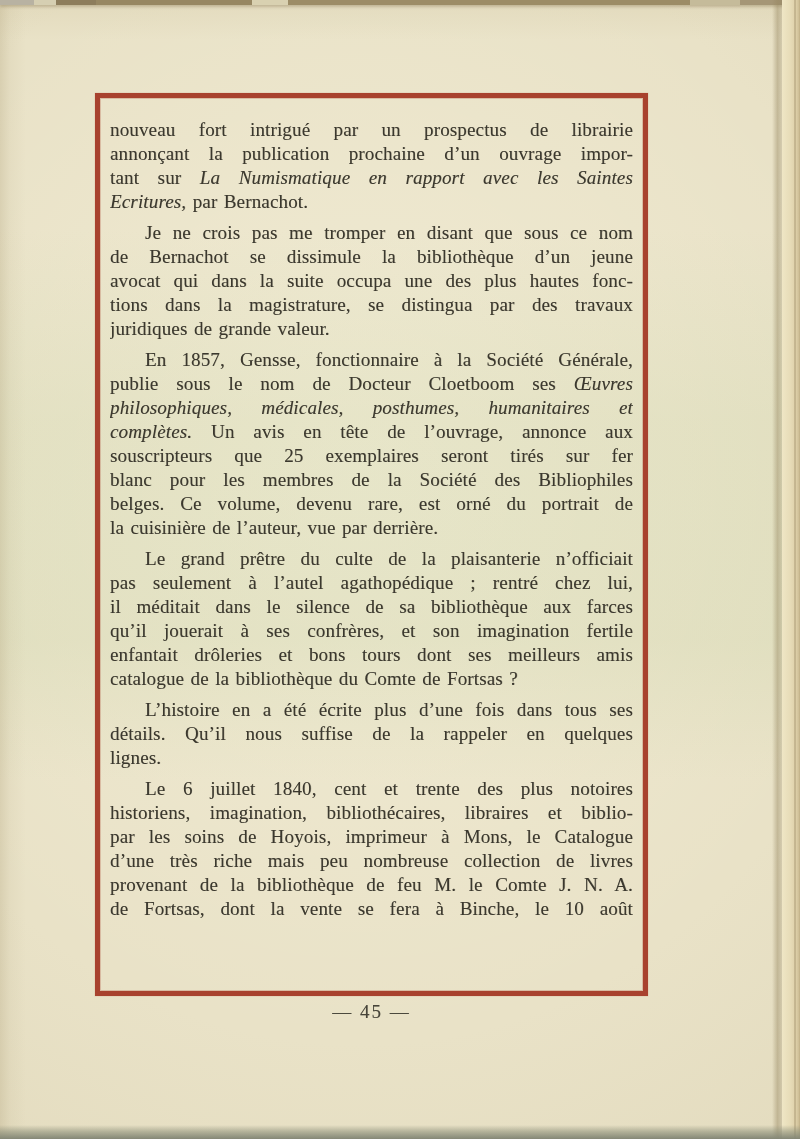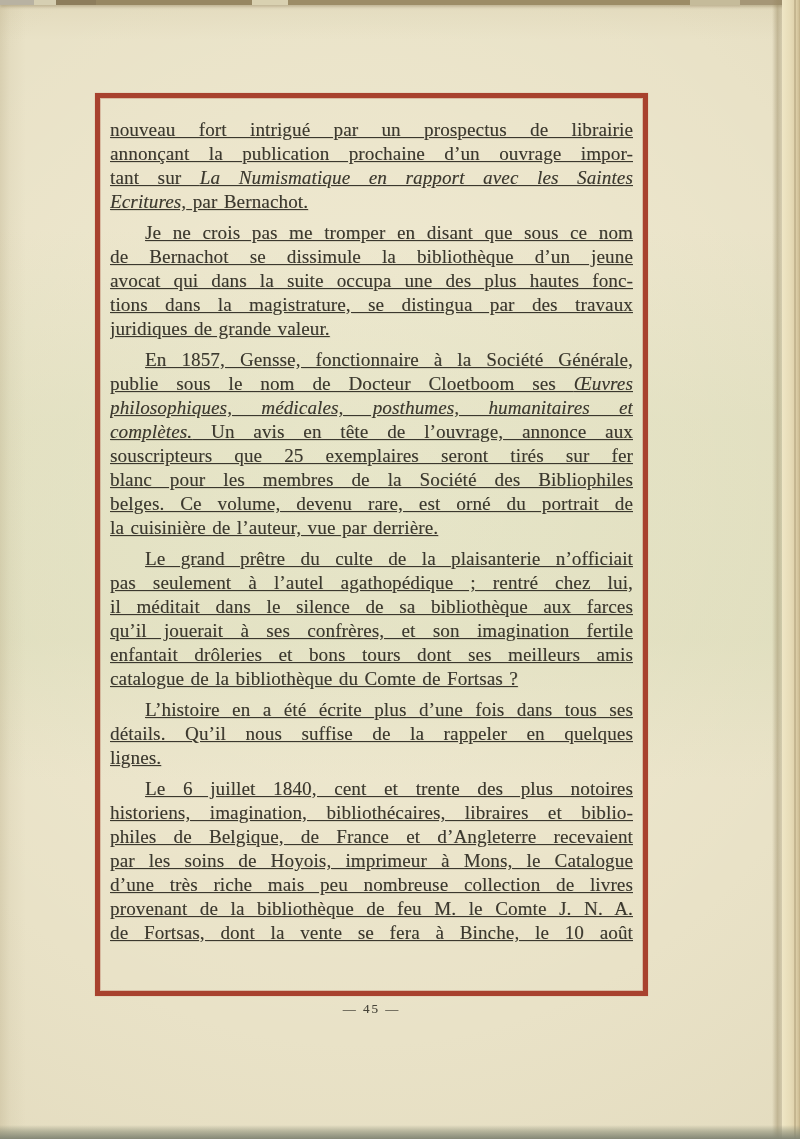--- a/index.html
+++ b/index.html
@@ -46,32 +46,32 @@
   .frame{
     position:absolute;left:95px;top:93px;width:553px;height:903px;
     box-sizing:border-box;border:5px solid #a8422e;
     box-shadow:inset 0 0 0 1px rgba(168,66,46,.25), 0 0 1px rgba(168,66,46,.4);
   }
   .text-block{
     position:absolute;inset:0;padding:20px 10px 0 10px;
     color:#3b382e;font-size:19px;letter-spacing:.15px;word-spacing:1.5px;
     text-shadow:.4px .4px .35px rgba(59,56,46,.35);
   }
-  .para{margin:0 0 7px 0;padding:0;text-decoration:underline;}
+  .para{margin:0 0 7px 0;padding:0;}
   .line{
     line-height:24px;height:24px;overflow:hidden;
     text-align:justify;text-align-last:justify;
   }
   .line.last{text-align:center;text-align-last:left;}
   .line.ind{text-indent:35px;}
   .seg.it{font-style:italic;margin-top:12px;}
   
   .folio{
     position:absolute;left:95px;top:1001px;width:553px;
-    text-align:center;font-size:13px;color:#474439;letter-spacing:2px;
+    text-align:center;font-size:19px;color:#474439;letter-spacing:2px;
     text-shadow:.3px .3px .3px rgba(70,68,57,.35);
   }
 </style>
 </head>
 <body>
 
 <div class="scan">
   <div class="edge-top"></div>
   <div class="crease"></div>
   <div class="strip-right"></div>
@@ -111,21 +111,20 @@
           <div class="line last"><span class="seg">catalogue de la bibliothèque du Comte de Fortsas ?</span></div>
         </div>
         <div class="para">
           <div class="line ind"><span class="seg">L’histoire en a été écrite plus d’une fois dans tous ses</span></div>
           <div class="line"><span class="seg">détails. Qu’il nous suffise de la rappeler en quelques</span></div>
           <div class="line last"><span class="seg">lignes.</span></div>
         </div>
         <div class="para">
           <div class="line ind"><span class="seg">Le 6 juillet 1840, cent et trente des plus notoires</span></div>
           <div class="line"><span class="seg">historiens, imagination, bibliothécaires, libraires et biblio-</span></div>
-          <div class="line"><span class="seg">philes de Belgique, de France et d’Angleterre recevaient</span></div>
           <div class="line"><span class="seg">par les soins de Hoyois, imprimeur à Mons, le Catalogue</span></div>
           <div class="line"><span class="seg">d’une très riche mais peu nombreuse collection de livres</span></div>
           <div class="line"><span class="seg">provenant de la bibliothèque de feu M. le Comte J. N. A.</span></div>
           <div class="line"><span class="seg">de Fortsas, dont la vente se fera à Binche, le 10 août</span></div>
         </div>
       </div>
   </div>
 
   <div class="folio">— 45 —</div>
 

